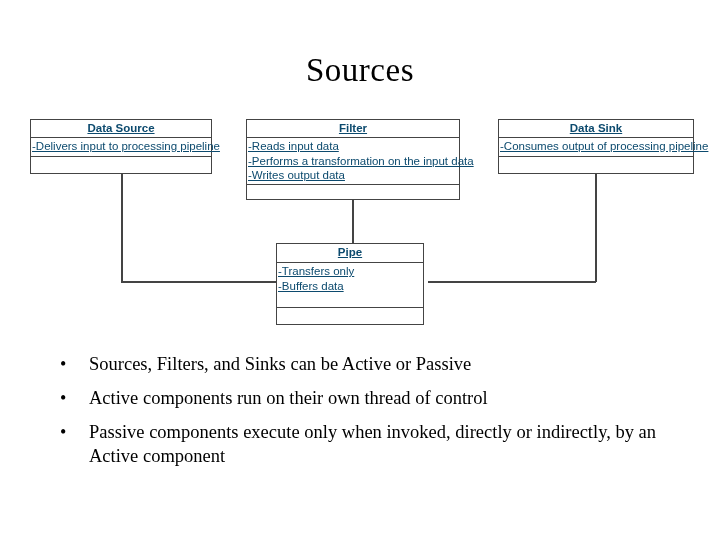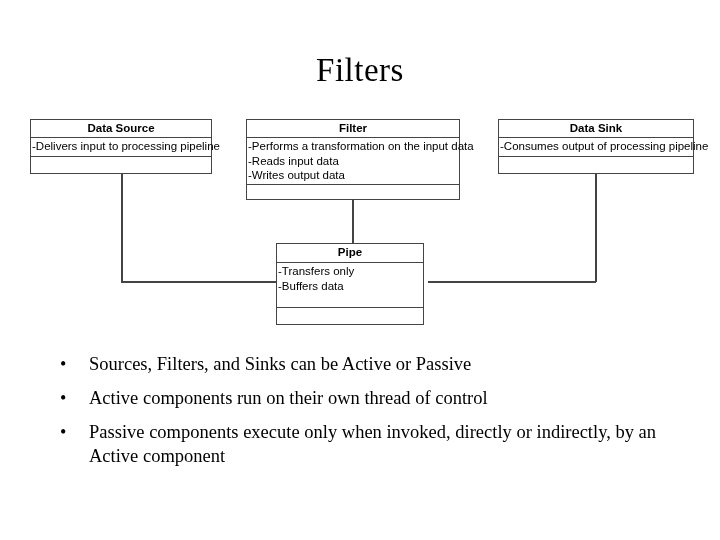--- a/index.html
+++ b/index.html
@@ -30,22 +30,23 @@
     letter-spacing: 0.5px;
   }
 
   
   .uml-box {
     position: absolute;
     border: 1.5px solid #444444;
     background: #ffffff;
     box-sizing: border-box;
     font-family: "Liberation Sans", sans-serif;
-    color: #000000;
+    color: #0c4a6e;
     z-index: 3;
+    text-decoration: underline;
   }
   .uml-head {
     border-bottom: 1.5px solid #444444;
     font-weight: bold;
     font-size: 11.5px;
     line-height: 17px;
     text-align: center;
     padding: 0 2px;
     box-sizing: border-box;
   }
@@ -124,41 +125,41 @@
     top: 0;
     font-size: 18px;
     line-height: 24px;
   }
 </style>
 </head>
 <body>
 
 <div id="slide">
 
-  <div id="slide-title">Filters</div>
+  <div id="slide-title">Sources</div>
 
   <div class="line v" id="conn-source-v"></div>
   <div class="line h" id="conn-source-h"></div>
   <div class="line v" id="conn-filter-v"></div>
   <div class="line v" id="conn-sink-v"></div>
   <div class="line h" id="conn-sink-h"></div>
 
   <div class="uml-box" id="box-data-source">
     <div class="uml-head">Data Source</div>
     <div class="uml-body">
       <div class="row">-Delivers input to processing pipeline</div>
     </div>
     <div class="uml-foot"></div>
   </div>
 
   <div class="uml-box" id="box-filter">
     <div class="uml-head">Filter</div>
     <div class="uml-body">
+      <div class="row">-Reads input data</div>
       <div class="row">-Performs a transformation on the input data</div>
-      <div class="row">-Reads input data</div>
       <div class="row">-Writes output data</div>
     </div>
     <div class="uml-foot"></div>
   </div>
 
   <div class="uml-box" id="box-data-sink">
     <div class="uml-head">Data Sink</div>
     <div class="uml-body">
       <div class="row">-Consumes output of processing pipeline</div>
     </div>

